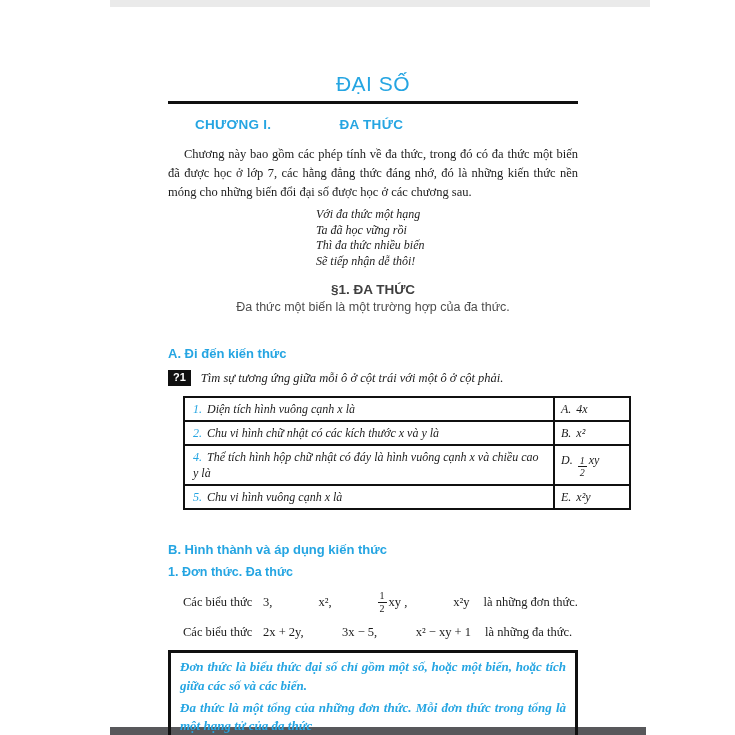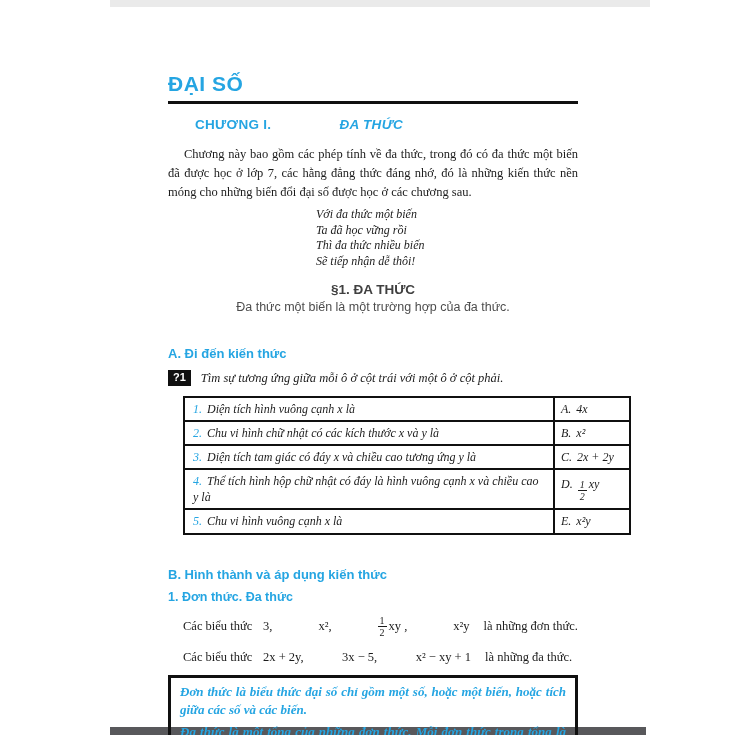--- a/index.html
+++ b/index.html
@@ -4,26 +4,26 @@
 <style>
   html,body{margin:0;padding:0;}
   body{
     width:735px;height:735px;background:#ffffff;position:relative;overflow:hidden;
     font-family:"Liberation Serif",serif;color:#1b1b1b;
   }
   .topbar{position:absolute;left:110px;top:0;width:540px;height:7px;background:#eaeaea;}
   .bottombar{position:absolute;left:110px;top:727px;width:536px;height:8px;background:#58585b;}
   .content{position:absolute;left:168px;top:72px;width:410px;}
 
-  .title{font-family:"Liberation Sans",sans-serif;font-weight:bold;font-size:21px;
-         color:#25a5e2;letter-spacing:.5px;}
+  .title{font-family:"Liberation Sans",sans-serif;font-weight:normal;font-size:21px;
+         text-align:center;color:#25a5e2;letter-spacing:.5px;}
   .rule{height:3px;background:#101010;margin-top:5px;}
   .chapter{display:flex;margin:13px 0 0 27px;font-family:"Liberation Sans",sans-serif;
            font-weight:bold;font-size:13.5px;color:#25a5e2;letter-spacing:.3px;}
-  .chapter .ct{margin-left:68px;font-style:italic;}
+  .chapter .ct{margin-left:68px;}
 
   .intro{margin-top:13px;font-size:12.5px;line-height:1.5;text-align:justify;text-indent:16px;}
 
   .verse{margin:6px 0 0 148px;font-style:italic;font-size:12px;line-height:15.5px;}
 
   .sec-title{margin-top:13px;text-align:center;font-family:"Liberation Sans",sans-serif;
              font-weight:bold;font-size:13.5px;color:#404040;}
   .sec-sub{margin-top:3px;text-align:center;font-family:"Liberation Sans",sans-serif;
            font-size:12.5px;color:#4d4d4d;}
 
@@ -73,21 +73,21 @@
   <div class="rule"></div>
 
   <div class="chapter">
     <span>CHƯƠNG I.</span>
     <span class="ct">ĐA THỨC</span>
   </div>
 
   <div class="intro">Chương này bao gồm các phép tính về đa thức, trong đó có đa thức một biến đã được học ở lớp 7, các hằng đẳng thức đáng nhớ, đó là những kiến thức nền móng cho những biến đổi đại số được học ở các chương sau.</div>
 
   <div class="verse">
-      <div class="verse-line">Với đa thức một biến</div>
+      <div class="verse-line">Với đa thức một hạng</div>
       <div class="verse-line">Ta đã học vững rồi</div>
       <div class="verse-line">Thì đa thức nhiều biến</div>
       <div class="verse-line">Sẽ tiếp nhận dễ thôi!</div>
     </div>
 
   <div class="sec-title">§1. ĐA THỨC</div>
   <div class="sec-sub">Đa thức một biến là một trường hợp của đa thức.</div>
 
   <div class="part-heading">A. Đi đến kiến thức</div>
 
@@ -98,24 +98,20 @@
 
   <table class="match">
     <tbody>
         <tr>
           <td class="cell-left"><span class="row-num">1. </span>Diện tích hình vuông cạnh x là</td>
           <td class="cell-right"><span class="opt-letter">A. </span>4x</td>
         </tr>
         <tr>
           <td class="cell-left"><span class="row-num">2. </span>Chu vi hình chữ nhật có các kích thước x và y là</td>
           <td class="cell-right"><span class="opt-letter">B. </span>x²</td>
-        </tr>
-        <tr>
-          <td class="cell-left"><span class="row-num">3. </span>Diện tích tam giác có đáy x và chiều cao tương ứng y là</td>
-          <td class="cell-right"><span class="opt-letter">C. </span>2x + 2y</td>
         </tr>
         <tr>
           <td class="cell-left"><span class="row-num">4. </span>Thể tích hình hộp chữ nhật có đáy là hình vuông cạnh x và chiều cao y là</td>
           <td class="cell-right"><span class="opt-letter">D. </span><span class="frac">
               <span class="fn">1</span>
               <span class="fd">2</span>
             </span>xy</td>
         </tr>
         <tr>
           <td class="cell-left"><span class="row-num">5. </span>Chu vi hình vuông cạnh x là</td>

